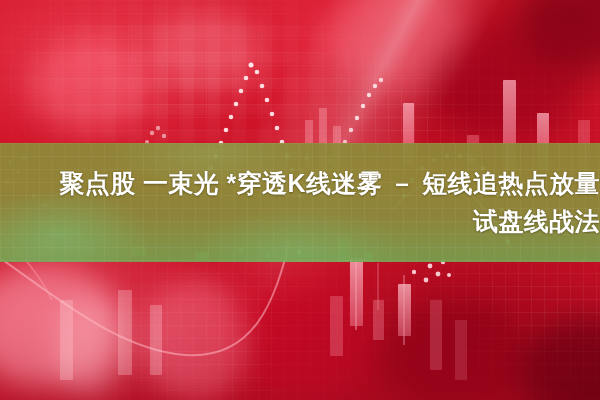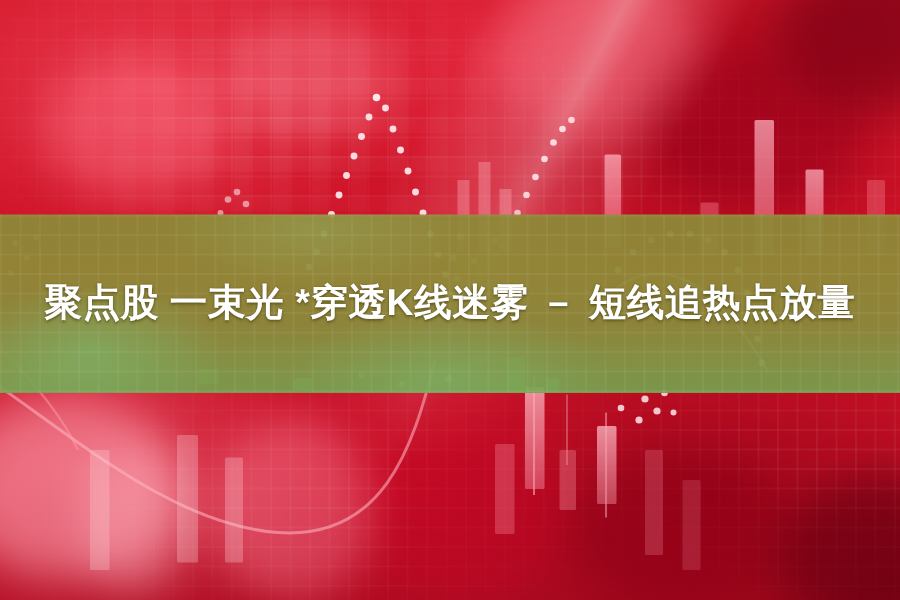--- a/index.html
+++ b/index.html
@@ -127,21 +127,21 @@
 
   
   #title-block {
     position: absolute;
     left: 0;
     top: 143px;
     width: 600px;
     height: 119px;
     display: flex;
     flex-direction: column;
-    align-items: center;
+    align-items: flex-end;
     justify-content: center;
     gap: 4px;
   }
   .title-line {
     color: #ffffff;
     font-size: 25px;
     font-weight: bold;
     line-height: 1.34;
     letter-spacing: 0.4px;
     white-space: nowrap;
@@ -316,15 +316,16 @@
         <circle cx="268" cy="256" r="2.2" fill="#d8f5b8"></circle>
         <circle cx="241" cy="250" r="2.2" fill="#d8f5b8"></circle>
       </g>
     </svg>
   </div>
 
   <div id="caption-band"></div>
 
   <div id="title-block">
     <div class="title-line">聚点股 一束光 *穿透K线迷雾 － 短线追热点放量</div>
+    <div class="title-line">试盘线战法</div>
   </div>
 
 </div>
 
 </body></html>

